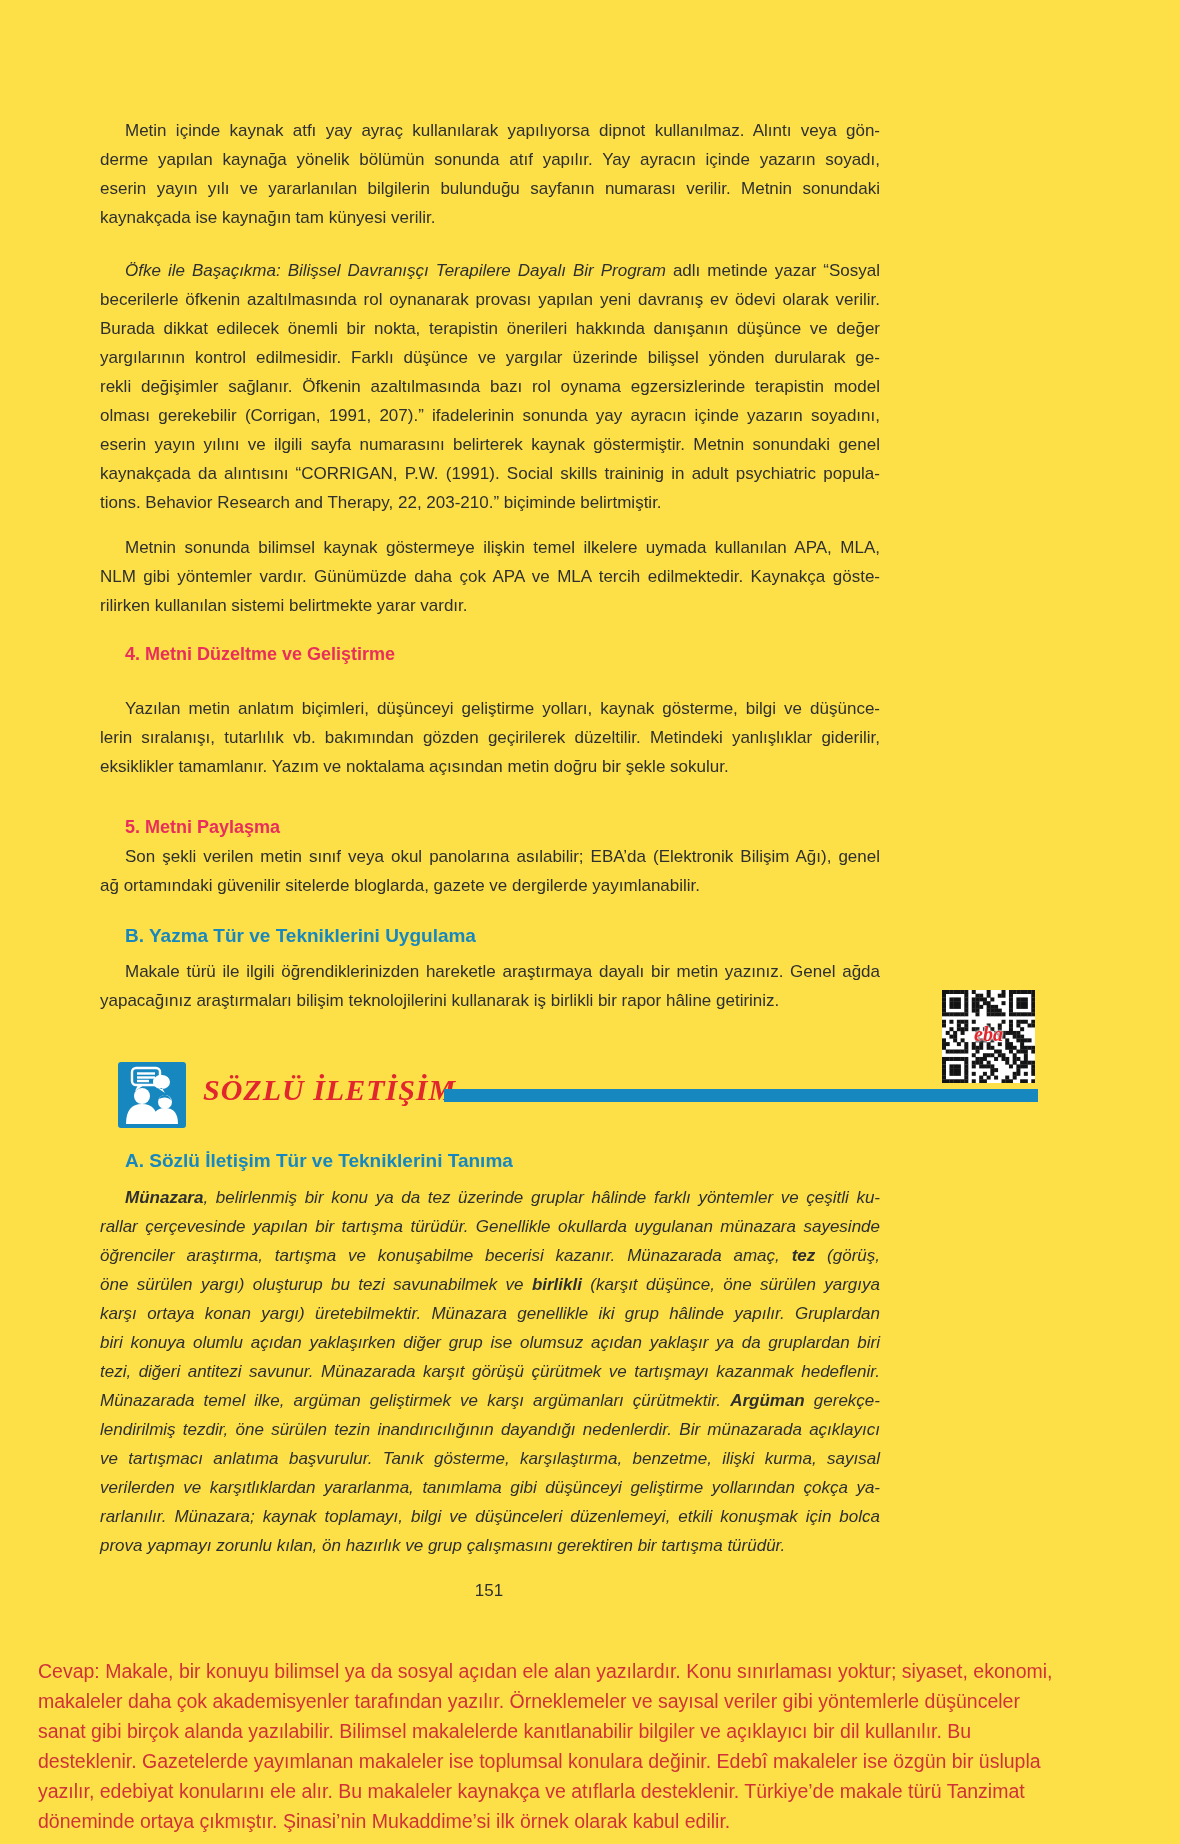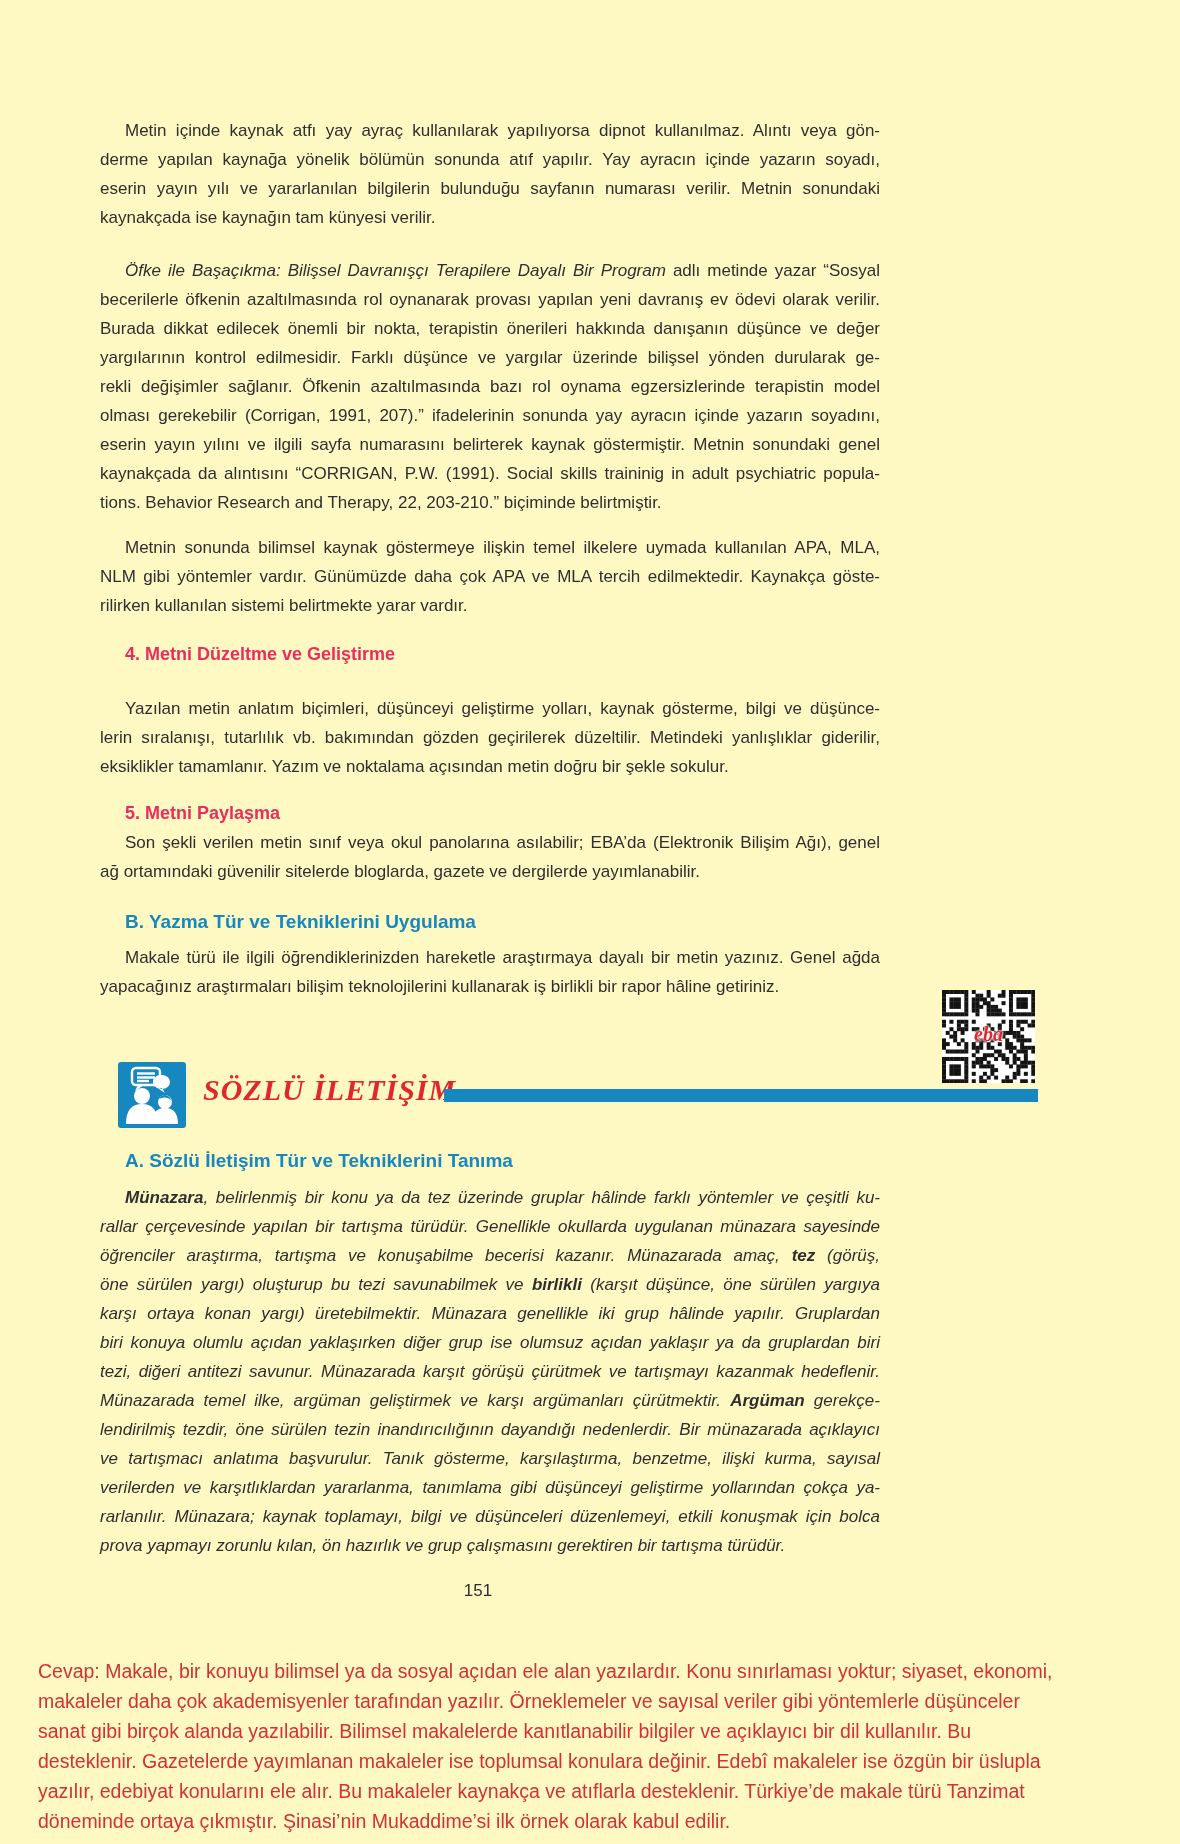--- a/index.html
+++ b/index.html
@@ -1,32 +1,32 @@
 <!DOCTYPE html>
 <html style="--heading-red: #e92d5c; --accent-blue: #1787c0; --banner-red: #e2262e; --answer-red: #d03238; --body-text: #2f2f2f;"><head>
 <meta charset="utf-8">
 <style>
   html,body{margin:0;padding:0;background:#ffffff;}
   .sheet{
-    position:relative;width:1180px;height:1844px;background:#fef9c3;overflow:hidden;
+    position:relative;width:1180px;height:1844px;background:#fde047;overflow:hidden;
     font-family:"Liberation Sans","DejaVu Sans",sans-serif;color:#2f2f2f;
   }
   
   .flow{position:absolute;left:100px;top:116px;width:780px;font-size:17px;line-height:29px;}
   .jpara .line{height:29px;text-align:justify;text-align-last:justify;}
   .jpara .line.last{text-align-last:left;}
   .indent .line.first{text-indent:25px;}
   .h-red,.h-blue{font-weight:bold;font-size:18px;line-height:29px;padding-left:25px;margin:0;}
   .h-red{color:var(--heading-red,#e92d5c);}
   .h-blue{color:var(--accent-blue,#1787c0);font-size:19px;}
   .m-p2{margin-top:24px;}
   .m-p3{margin-top:16px;}
   .m-h4{margin-top:20px;}
   .m-p4{margin-top:25px;}
-  .m-h5{margin-top:18px;}
+  .m-h5{margin-top:32px;}
   .m-p5{}
   .m-hB{margin-top:21px;}
   .m-p6{margin-top:7px;}
   
   .qr{position:absolute;left:942px;top:990px;width:93px;height:93px;}
   .qr-label{
     position:absolute;left:0;top:33px;width:93px;text-align:center;
     font-family:"Liberation Serif","DejaVu Serif",serif;font-style:italic;font-weight:bold;
     font-size:20px;color:var(--banner-red,#e2262e);
     text-shadow:0 0 2px #fff,0 0 2px #fff,0 0 3px #fff;
@@ -34,21 +34,21 @@
   
   .banner-icon{position:absolute;left:118px;top:1062px;width:68px;height:66px;}
   .banner-title{
     position:absolute;left:203px;top:1070px;height:40px;line-height:40px;
     font-family:"Liberation Serif","DejaVu Serif",serif;font-style:italic;font-weight:bold;
     font-size:30px;letter-spacing:1px;color:var(--banner-red,#e2262e);
   }
   .banner-bar{position:absolute;left:444px;top:1089px;width:594px;height:13px;background:var(--accent-blue,#1787c0);}
   .hA{position:absolute;left:125px;top:1150px;font-weight:bold;font-size:19px;color:var(--accent-blue,#1787c0);}
   .p7{position:absolute;left:100px;top:1183px;width:780px;font-size:17px;line-height:29px;font-style:italic;}
-  .page-num{position:absolute;left:88px;top:1581px;width:780px;text-align:center;font-size:17px;color:#2f2f2f;}
+  .page-num{position:absolute;left:99px;top:1581px;width:780px;text-align:center;font-size:17px;color:#2f2f2f;}
   
   .answer{
     position:absolute;left:38px;top:1656px;width:1132px;
     font-size:19.5px;line-height:30px;color:var(--answer-red,#d03238);
   }
   .answer .line{height:30px;white-space:pre;text-align:left;}
 </style>
 </head>
 <body>
 

